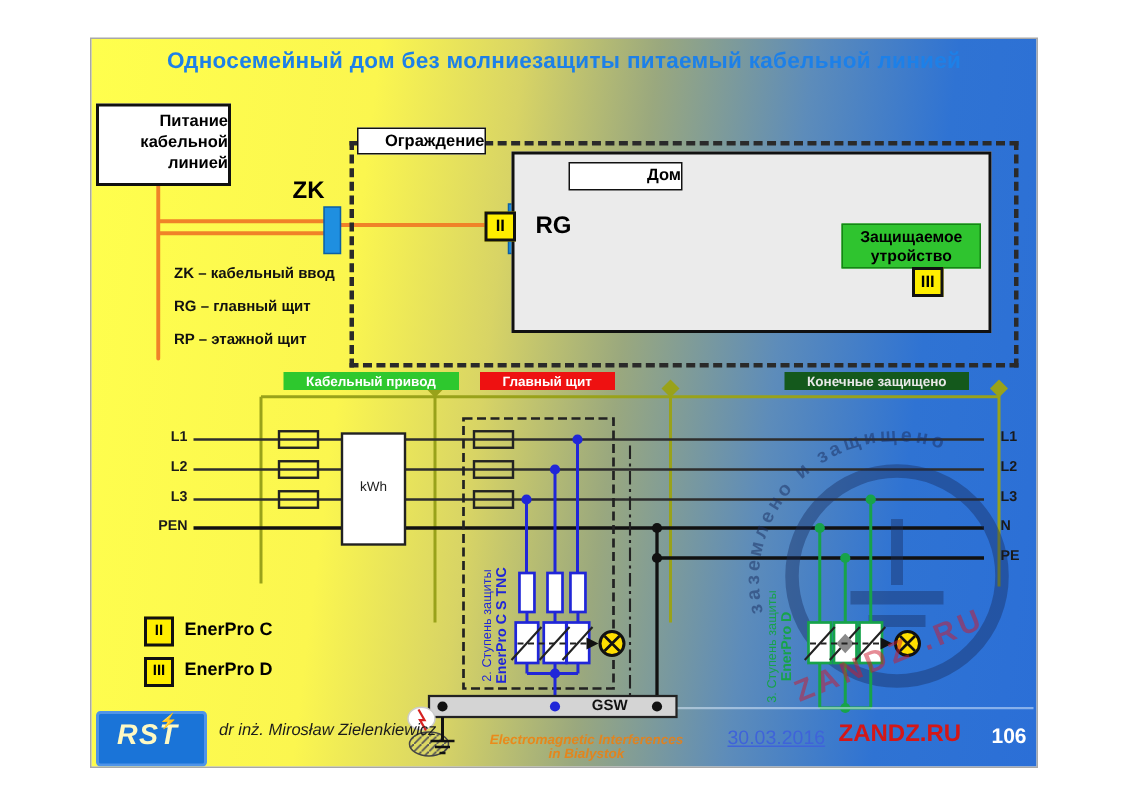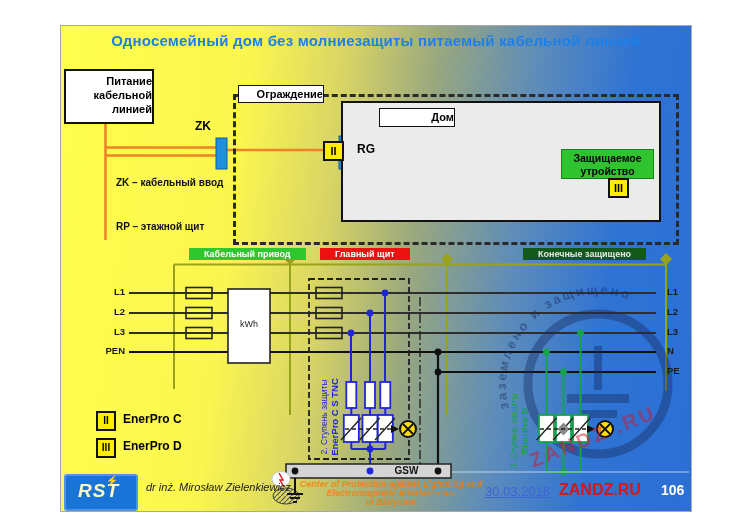--- a/index.html
+++ b/index.html
@@ -23,21 +23,21 @@
          border:2px solid #111;}
   .domlbl{left:318px;top:82px;width:74px;height:17px;font-size:11px;
           line-height:17px;border-width:1.5px;}
   .greenbox{left:500px;top:123px;width:93px;height:30px;background:#2fc42f;
             border:1px solid #158515;color:#000;font-weight:bold;font-size:10.5px;
             line-height:13px;text-align:center;padding-top:2px;box-sizing:border-box;}
   .marker{background:#ffee00;border:2px solid #111;color:#000;font-weight:bold;
           text-align:center;}
   .mk-ii{left:262px;top:115px;width:17px;height:16px;font-size:11px;line-height:16px;}
   .mk-iii{left:547px;top:152px;width:17px;height:16px;font-size:11px;line-height:16px;}
-  .biglbl{font-size:12px;font-weight:bold;color:#000;}
+  .biglbl{font-size:16px;font-weight:bold;color:#000;}
   .abbr{left:55px;width:200px;font-size:10px;font-weight:bold;color:#111;}
   .zone{font-size:9px;font-weight:bold;color:#fff;padding:1px 15px;white-space:nowrap;}
   .linelbl{font-size:9.5px;font-weight:600;color:#1a1a1a;}
   .rot{transform:rotate(-90deg);transform-origin:center center;text-align:center;
        white-space:nowrap;}
   .rot .l1{font-size:8.5px;}
   .rot .l2{font-size:9.5px;font-weight:bold;}
   .legend-mk{width:16px;height:16px;font-size:10px;line-height:15px;}
   .legend-tx{font-size:12px;font-weight:bold;color:#000;}
   .wm-orange{left:180px;width:300px;text-align:center;font-style:italic;
@@ -190,20 +190,21 @@
     <div>утройство</div>
   </div>
 
   <div class="abs marker mk-ii">II</div>
   <div class="abs marker mk-iii">III</div>
 
   <div class="abs biglbl" style="left:134px;top:93px;">ZK</div>
   <div class="abs biglbl" style="left:296px;top:116px;">RG</div>
 
   <div class="abs abbr" style="top:151px;">ZK – кабельный ввод</div>
+  <div class="abs abbr" style="top:173px;">RG – главный щит</div>
   <div class="abs abbr" style="top:195px;">RP – этажной щит</div>
 
   <div class="abs zone" style="left:128px;top:222px;background:#2ec82e;">Кабельный привод</div>
   <div class="abs zone" style="left:259px;top:222px;background:#ee1111;">Главный щит</div>
   <div class="abs zone" style="left:462px;top:222px;background:#14591c;color:#e8e8e8;">Конечные защищено</div>
 
   <div class="abs linelbl" style="left:28px;top:260px;width:36px;text-align:right;">L1</div>
   <div class="abs linelbl" style="left:28px;top:280px;width:36px;text-align:right;">L2</div>
   <div class="abs linelbl" style="left:28px;top:300px;width:36px;text-align:right;">L3</div>
   <div class="abs linelbl" style="left:28px;top:319px;width:36px;text-align:right;">PEN</div>
@@ -225,21 +226,20 @@
     <div class="l2">EnerPro D</div>
   </div>
 
   <div class="abs" style="left:318px;top:439px;width:55px;text-align:center;font-size:10px;font-weight:bold;color:#111;">GSW</div>
 
   <div class="abs marker legend-mk" style="left:35px;top:385px;">II</div>
   <div class="abs legend-tx" style="left:62px;top:386px;">EnerPro C</div>
   <div class="abs marker legend-mk" style="left:35px;top:412px;">III</div>
   <div class="abs legend-tx" style="left:62px;top:413px;">EnerPro D</div>
 
-  <div class="abs wm-orange" style="top:453px;">Center of Protection against Lightning and</div>
   <div class="abs wm-orange" style="top:462px;">Electromagnetic Interferences</div>
   <div class="abs wm-orange" style="top:471px;">in Bialystok</div>
 
   <div class="abs logo">
     <span class="rst">RST</span>
     <span class="bolt">⚡</span>
   </div>
   <div class="abs footer-author">dr inż. Mirosław Zielenkiewicz</div>
   <div class="abs footer-date">30.03.2016</div>
   <div class="abs footer-brand">ZANDZ.RU</div>

